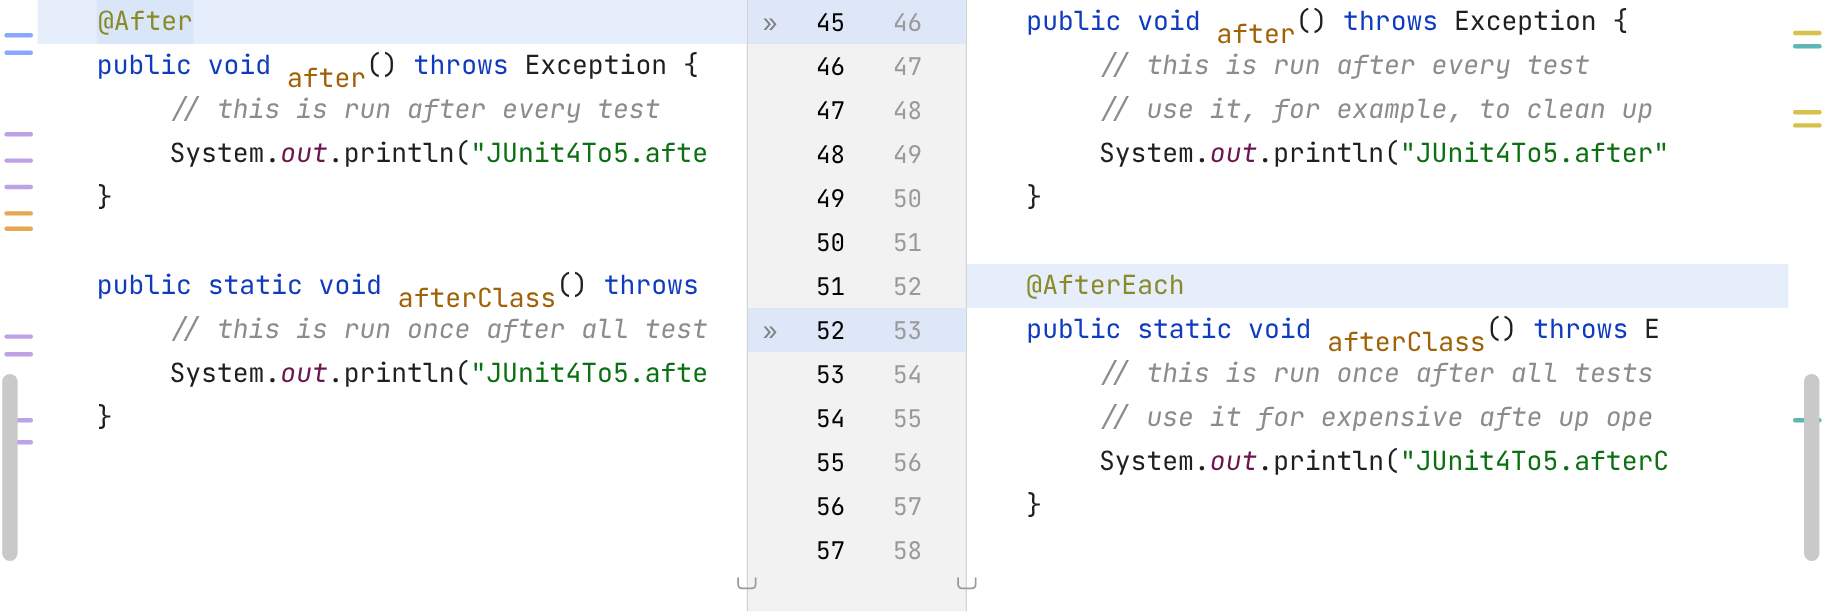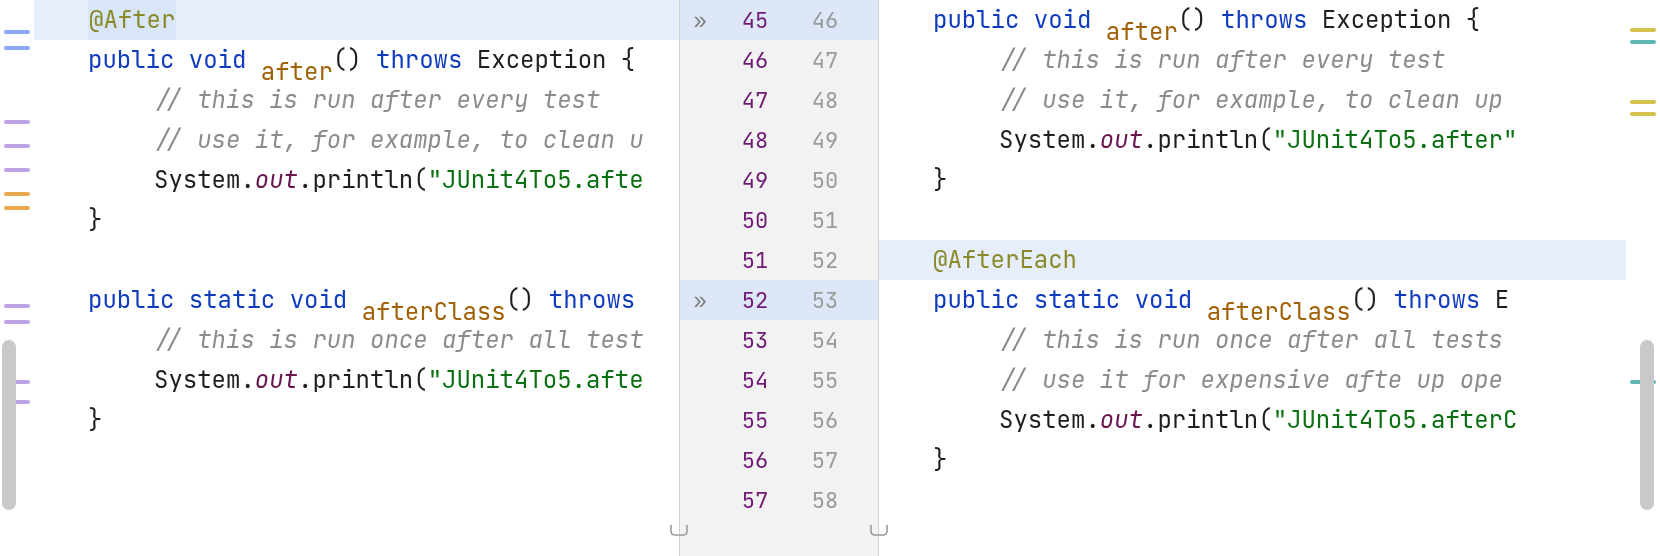--- a/index.html
+++ b/index.html
@@ -45,21 +45,21 @@
   .kw-comment      { color: #8c8c8c; font-style: italic; }
   .kw-plain        { color: #1f1f1f; }
 
   .pane-right .line.hl { background: #e6eefc; }
 
   
   .gut-row { height: 40px; display: flex; align-items: center; font-size: 22px; color: #a0a0a0; font-family: inherit; position: relative; }
   .gut-row.hl { background: #dde7f8; }
   .gut-chevron { width: 40px; text-align: center; color: #7f7f7f; font-size: 22px; }
   .gut-left, .gut-right { width: 70px; text-align: center; }
-  .gut-row .gut-left  { color: #701a75; }
+  .gut-row .gut-left  { color: #000000; }
   .gut-row .gut-right { color: #9a9a9a; }
   .bracket-marker { position: absolute; bottom: -4px; width: 18px; height: 10px; }
   .bracket-marker svg { width: 100%; height: 120%; }
   .bracket-marker.left  { left: -10px; }
   .bracket-marker.right { right: -10px; }
 
   
 </style>
 </head>
 <body>
@@ -78,21 +78,20 @@
         <div class="mark purple" style="top: 304px;"></div>
         <div class="mark purple" style="top: 320px;"></div>
         <div class="mark purple" style="top: 380px;"></div>
         <div class="mark purple" style="top: 400px;"></div>
       </div>
     <div class="scrollbar-left"></div>
     <div class="code-area" id="code-left">
         <div class="line indent-1 hl"><span class="kw-annotation kw-field-anno">@After</span></div>
         <div class="line indent-1"><span class="kw-keyword">public </span><span class="kw-keyword">void </span><span class="kw-method">after</span><span class="kw-plain">() </span><span class="kw-keyword">throws </span><span class="kw-plain">Exception {</span></div>
         <div class="line indent-2"><span class="kw-comment">// this is run after every test</span></div>
-        <div class="line indent-2"><span class="kw-comment">// use it, for example, to clean u</span></div>
         <div class="line indent-2"><span class="kw-plain">System.</span><span class="kw-field">out</span><span class="kw-plain">.println(</span><span class="kw-string">"JUnit4To5.afte</span></div>
         <div class="line indent-1"><span class="kw-plain">}</span></div>
         <div class="line indent-1"><span class="kw-plain"></span></div>
         <div class="line indent-1"><span class="kw-keyword">public </span><span class="kw-keyword">static </span><span class="kw-keyword">void </span><span class="kw-method">afterClass</span><span class="kw-plain">() </span><span class="kw-keyword">throws</span></div>
         <div class="line indent-2"><span class="kw-comment">// this is run once after all test</span></div>
         <div class="line indent-2"><span class="kw-plain">System.</span><span class="kw-field">out</span><span class="kw-plain">.println(</span><span class="kw-string">"JUnit4To5.afte</span></div>
         <div class="line indent-1"><span class="kw-plain">}</span></div>
       </div>
   </div>
 

